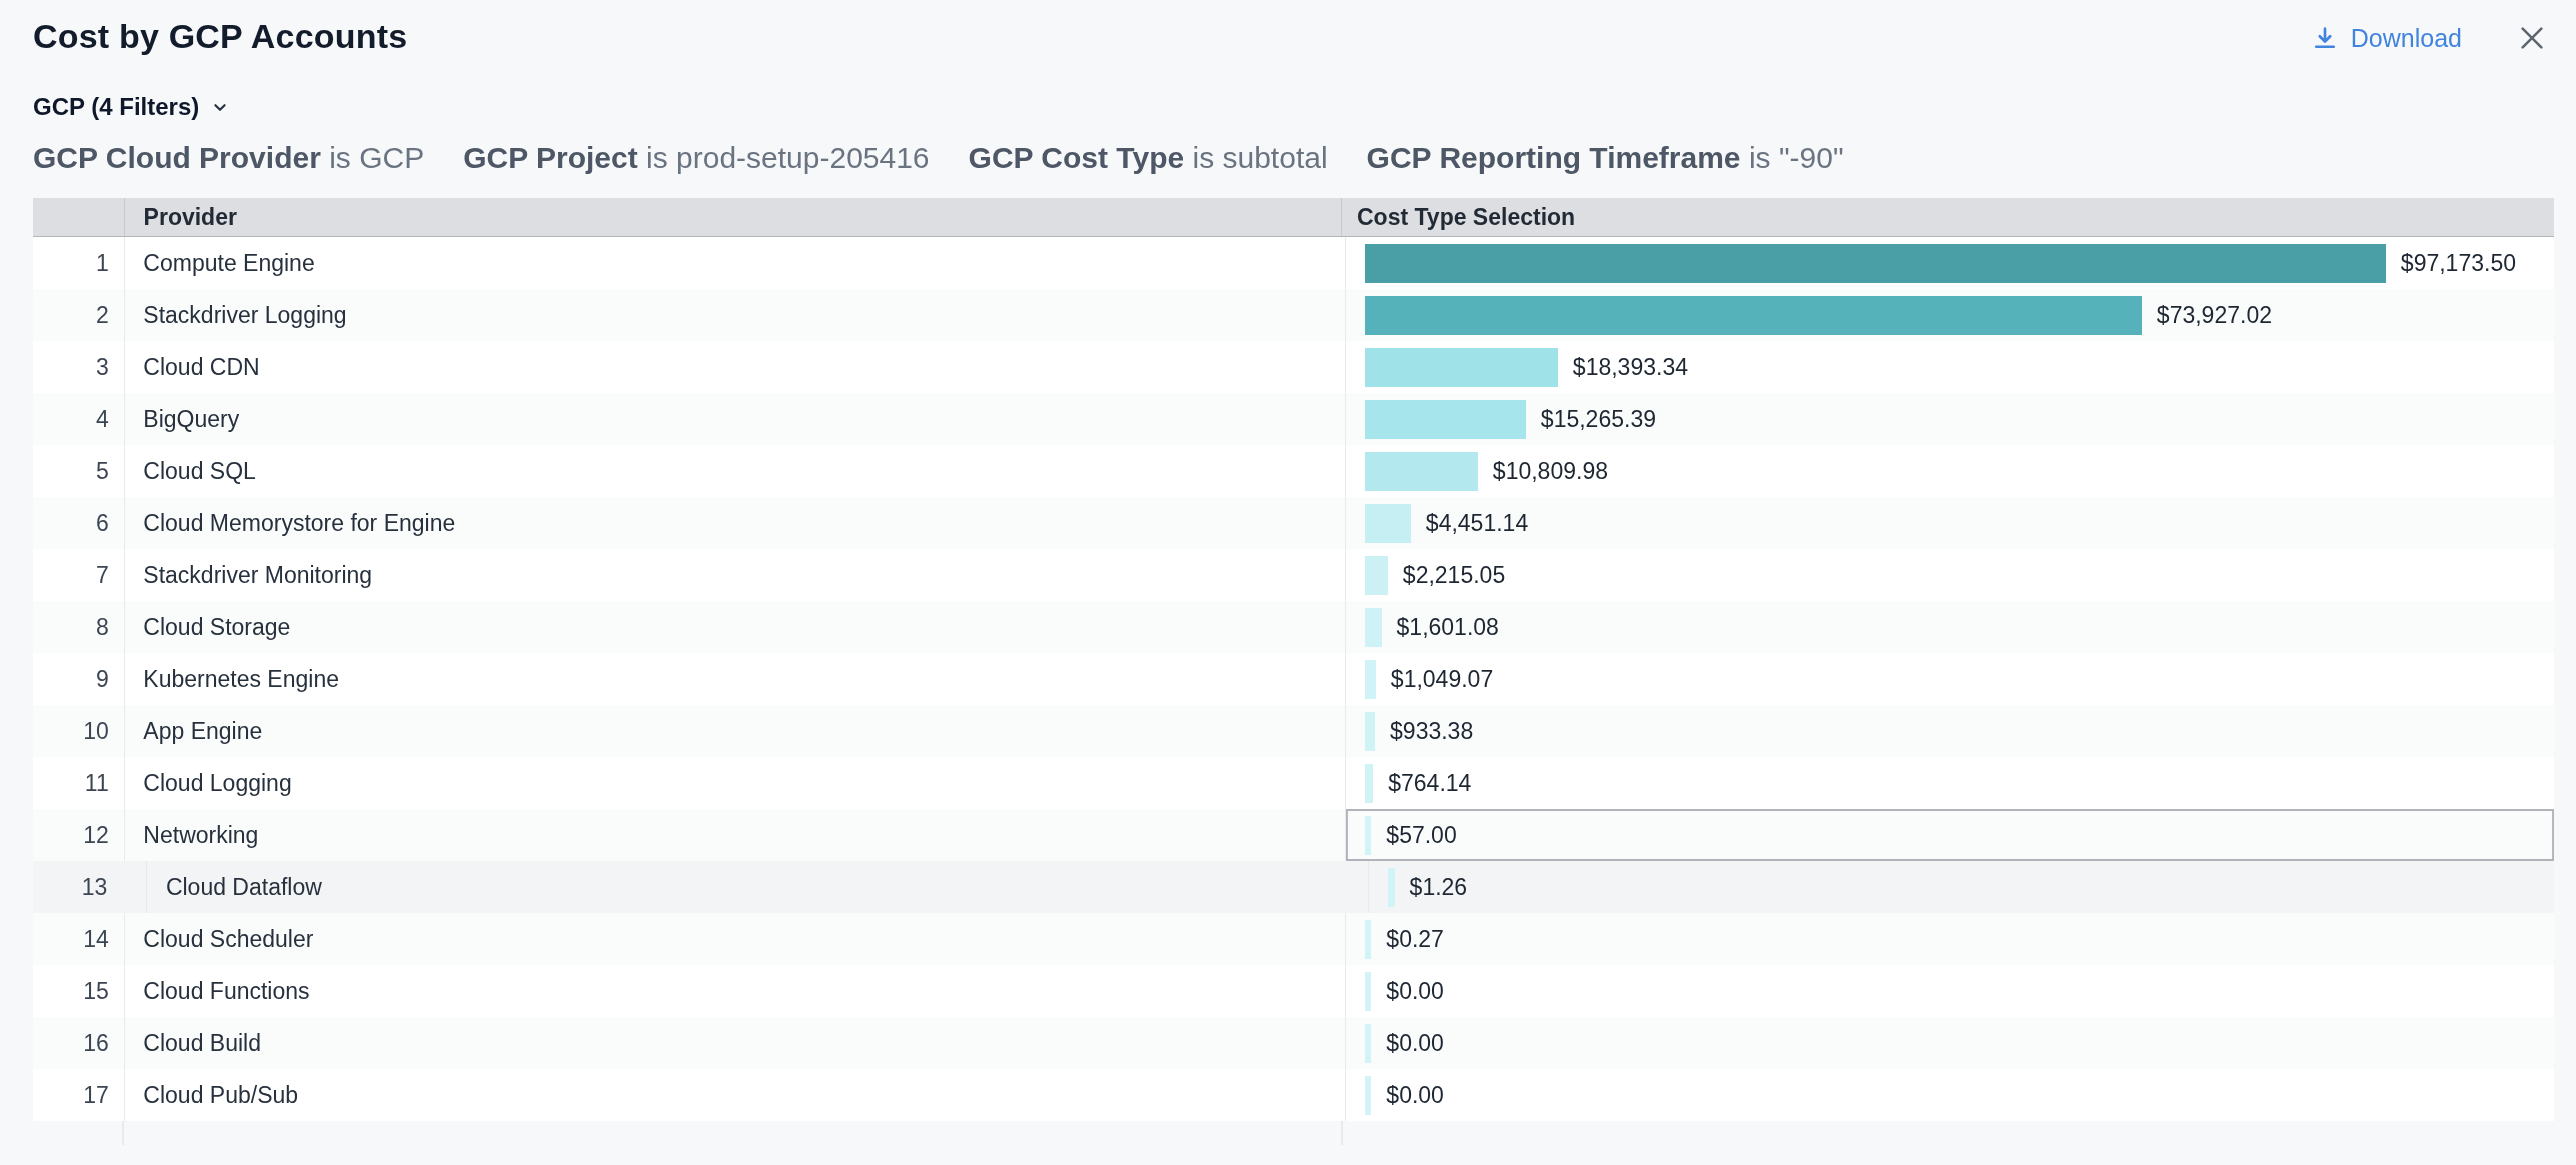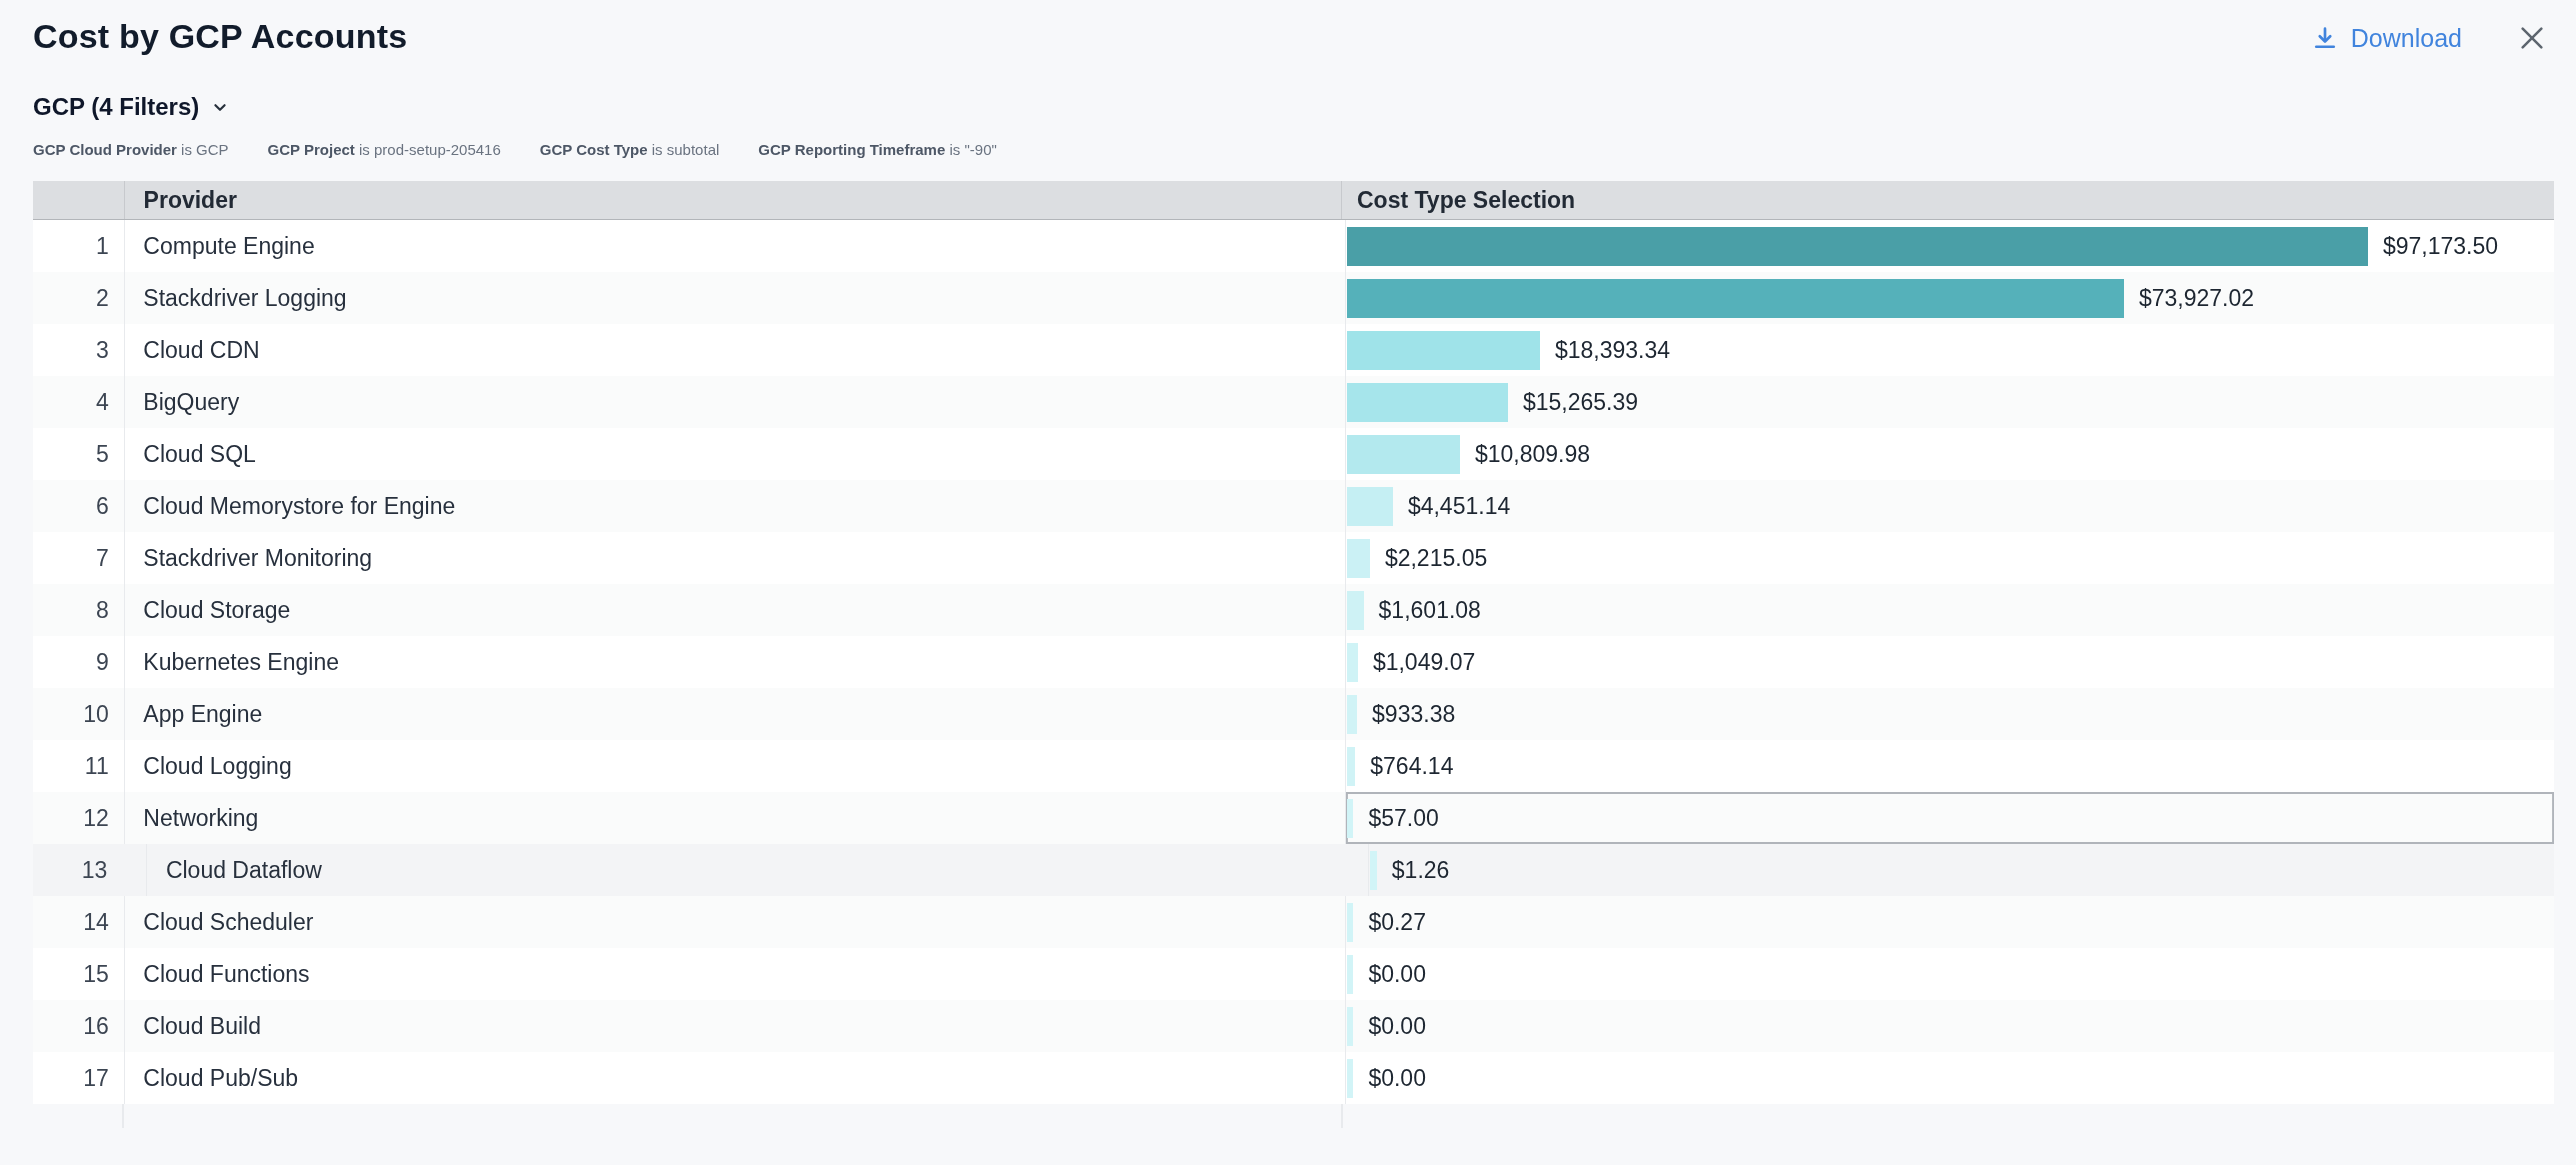--- a/index.html
+++ b/index.html
@@ -28,21 +28,21 @@
 
   
   .filters-summary {
     display: flex; align-items: center; gap: 9.3px;
     margin: 37px 0 0 33px;
     font-size: 24px; font-weight: 600; color: #0f172a; cursor: pointer;
   }
   .filter-criteria {
     display: flex; align-items: flex-end; gap: 39px;
     margin: 20.4px 0 0 33px;
-    font-size: 15px; list-style: none;
+    font-size: 30px; list-style: none;
   }
   .filter-chip { white-space: nowrap; }
   .filter-chip .fname { font-weight: 600; color: #4d5766; }
   .filter-chip .fcond { font-weight: 400; color: #6a7380; }
 
   
   .data-table { position: relative; margin: 23px 0 0 33px; width: 2521px; }
   .thead {
     display: flex; height: 39px; background: #dcdee1;
     border-bottom: 1.9px solid #b2b5b9;
@@ -53,21 +53,21 @@
   .th-cost { width: 1213px; padding-left: 15px; border-left: 1.9px solid #c7c9cd; }
 
   .trow { display: flex; height: 52px; background: #ffffff; }
   .trow.even { background: #fafbfb; }
   .trow.hovered { background: #f3f4f6; gap: 24px; }
   .td { display: flex; align-items: center; height: 100%; }
   .td-rank { width: 91px; justify-content: flex-end; padding-right: 15px;
              font-size: 23px; color: #3c4552; }
   .td-product { width: 1217px; padding-left: 18.6px; border-left: 1.9px solid #e8eaed;
                 font-size: 23px; color: #27303d; }
-  .td-cost { width: 1213px; padding-left: 1px; border-left: 1.9px solid #e8eaed; margin-left: 8px; }
+  .td-cost { width: 1213px; padding-left: 19px; border-left: 1.9px solid #e8eaed; margin-left: 8px; }
   .td-cost.selected { box-shadow: inset 0 0 0 1.9px #b0b4ba; }
   .cost-bar { height: 39px; flex: 0 0 auto; }
   .cost-value { font-size: 23px; color: #1d2631; margin-left: 15px; white-space: nowrap; }
 
   .grid-stub { position: absolute; width: 1.9px; height: 24px; background: #e8eaed; }
   .grid-stub.s1 { left: 89px; }
   .grid-stub.s2 { left: 1308px; }
 
   svg { display: block; }
 </style>

